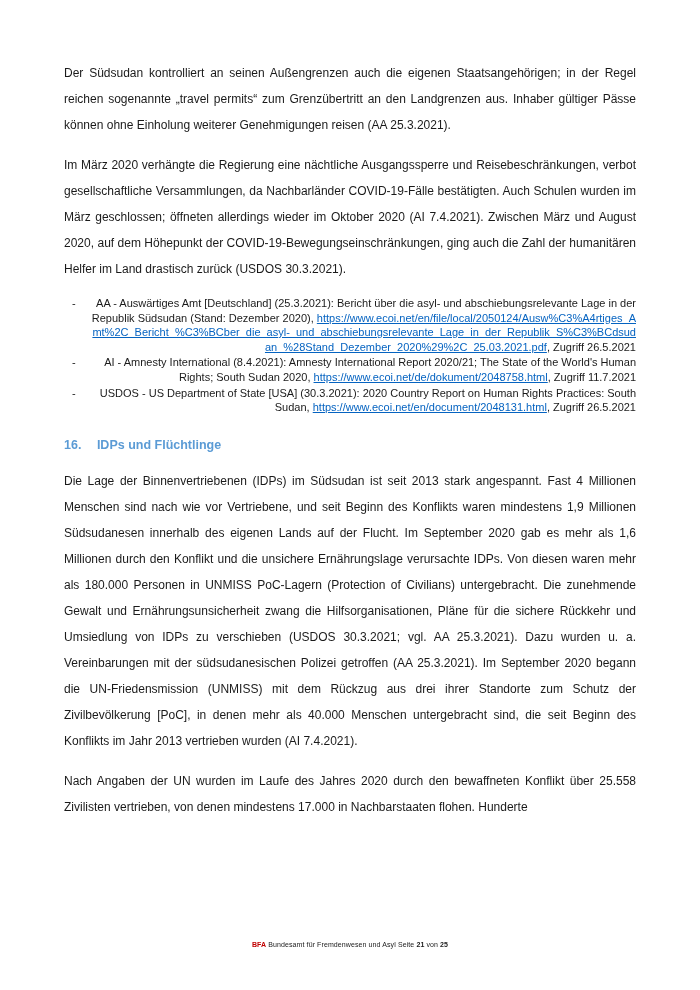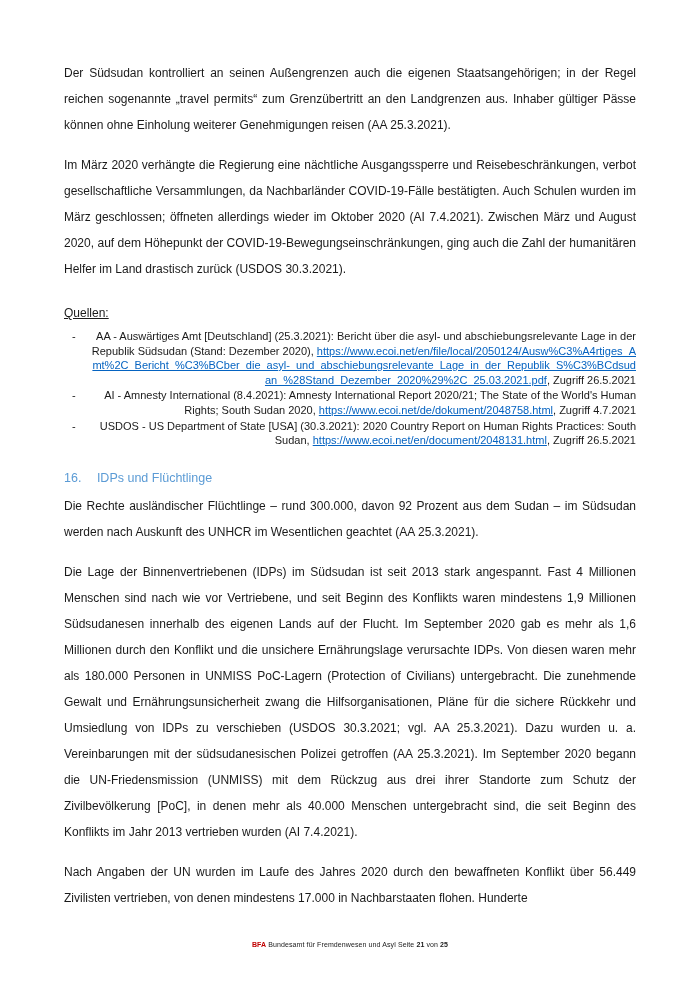--- a/index.html
+++ b/index.html
@@ -60,23 +60,23 @@
   }
   .link {
     color: var(--link_blue);
     text-decoration: underline;
     word-break: break-all;
     cursor: pointer;
   }
   h2.section-heading {
     color: var(--accent_blue);
     font-size: 12.5px;
-    font-weight: normal;
+    font-weight: bold;
     margin-top: 18px;
-    margin-bottom: 8px;
+    margin-bottom: 16px;
   }
   h2.section-heading .num {
     margin-right: 12px;
   }
   .footer {
     margin-top: auto;
     text-align: center;
     font-size: 7px;
     color: #1a1a1a;
     letter-spacing: 0.1px;
@@ -91,47 +91,45 @@
 </style>
 </head>
 <body>
 
 <div class="page">
 
   <p class="body-par">Der Südsudan kontrolliert an seinen Außengrenzen auch die eigenen Staatsangehörigen; in der Regel reichen sogenannte „travel permits“ zum Grenzübertritt an den Landgrenzen aus. Inhaber gültiger Pässe können ohne Einholung weiterer Genehmigungen reisen (AA 25.3.2021).</p>
 
   <p class="body-par">Im März 2020 verhängte die Regierung eine nächtliche Ausgangssperre und Reisebeschränkungen, verbot gesellschaftliche Versammlungen, da Nachbarländer COVID-19-Fälle bestätigten. Auch Schulen wurden im März geschlossen; öffneten allerdings wieder im Oktober 2020 (AI 7.4.2021). Zwischen März und August 2020, auf dem Höhepunkt der COVID-19-Bewegungseinschränkungen, ging auch die Zahl der humanitären Helfer im Land drastisch zurück (USDOS 30.3.2021).</p>
 
-  <p class="quellen">Quellen:</p>
 
   <ul class="sources">
       <li>
         <span class="dash">-</span>
         <span class="src-body"><span>AA - Auswärtiges Amt [Deutschland] (25.3.2021): Bericht über die asyl- und abschiebungsrelevante Lage in der Republik Südsudan (Stand: Dezember 2020), </span><a href="#" class="link">https://www.ecoi.net/en/file/local/2050124/Ausw%C3%A4rtiges_Amt%2C_Bericht_%C3%BCber_die_asyl-_und_abschiebungsrelevante_Lage_in_der_Republik_S%C3%BCdsudan_%28Stand_Dezember_2020%29%2C_25.03.2021.pdf</a><span>, Zugriff 26.5.2021</span></span>
       </li>
       <li>
         <span class="dash">-</span>
-        <span class="src-body"><span>AI - Amnesty International (8.4.2021): Amnesty International Report 2020/21; The State of the World's Human Rights; South Sudan 2020, </span><a href="#" class="link">https://www.ecoi.net/de/dokument/2048758.html</a><span>, Zugriff 4.7.2021</span></span>
+        <span class="src-body"><span>AI - Amnesty International (8.4.2021): Amnesty International Report 2020/21; The State of the World's Human Rights; South Sudan 2020, </span><a href="#" class="link">https://www.ecoi.net/de/dokument/2048758.html</a><span>, Zugriff 11.7.2021</span></span>
       </li>
       <li>
         <span class="dash">-</span>
         <span class="src-body"><span>USDOS - US Department of State [USA] (30.3.2021): 2020 Country Report on Human Rights Practices: South Sudan, </span><a href="#" class="link">https://www.ecoi.net/en/document/2048131.html</a><span>, Zugriff 26.5.2021</span></span>
       </li>
     </ul>
 
   <h2 class="section-heading">
     <span class="num">16.</span>
     <span>IDPs und Flüchtlinge</span>
   </h2>
 
-  <p class="body-par">Die Rechte ausländischer Flüchtlinge – rund 300.000, davon 92 Prozent aus dem Sudan – im Südsudan werden nach Auskunft des UNHCR im Wesentlichen geachtet (AA 25.3.2021).</p>
 
   <p class="body-par">Die Lage der Binnenvertriebenen (IDPs) im Südsudan ist seit 2013 stark angespannt. Fast 4 Millionen Menschen sind nach wie vor Vertriebene, und seit Beginn des Konflikts waren mindestens 1,9 Millionen Südsudanesen innerhalb des eigenen Lands auf der Flucht. Im September 2020 gab es mehr als 1,6 Millionen durch den Konflikt und die unsichere Ernährungslage verursachte IDPs. Von diesen waren mehr als 180.000 Personen in UNMISS PoC-Lagern (Protection of Civilians) untergebracht. Die zunehmende Gewalt und Ernährungsunsicherheit zwang die Hilfsorganisationen, Pläne für die sichere Rückkehr und Umsiedlung von IDPs zu verschieben (USDOS 30.3.2021; vgl. AA 25.3.2021). Dazu wurden u. a. Vereinbarungen mit der südsudanesischen Polizei getroffen (AA 25.3.2021). Im September 2020 begann die UN-Friedensmission (UNMISS) mit dem Rückzug aus drei ihrer Standorte zum Schutz der Zivilbevölkerung [PoC], in denen mehr als 40.000 Menschen untergebracht sind, die seit Beginn des Konflikts im Jahr 2013 vertrieben wurden (AI 7.4.2021).</p>
 
-  <p class="body-par">Nach Angaben der UN wurden im Laufe des Jahres 2020 durch den bewaffneten Konflikt über 56.449 Zivilisten vertrieben, von denen mindestens 17.000 in Nachbarstaaten flohen. Hunderte</p>
+  <p class="body-par">Nach Angaben der UN wurden im Laufe des Jahres 2020 durch den bewaffneten Konflikt über 25.558 Zivilisten vertrieben, von denen mindestens 17.000 in Nachbarstaaten flohen. Hunderte</p>
 
   <div class="footer">
     <span class="brand">BFA</span>
     <span>Bundesamt für Fremdenwesen und Asyl</span>
     <span>Seite</span>
     <span class="b">21</span>
     <span>von</span>
     <span class="b">25</span>
   </div>
 

